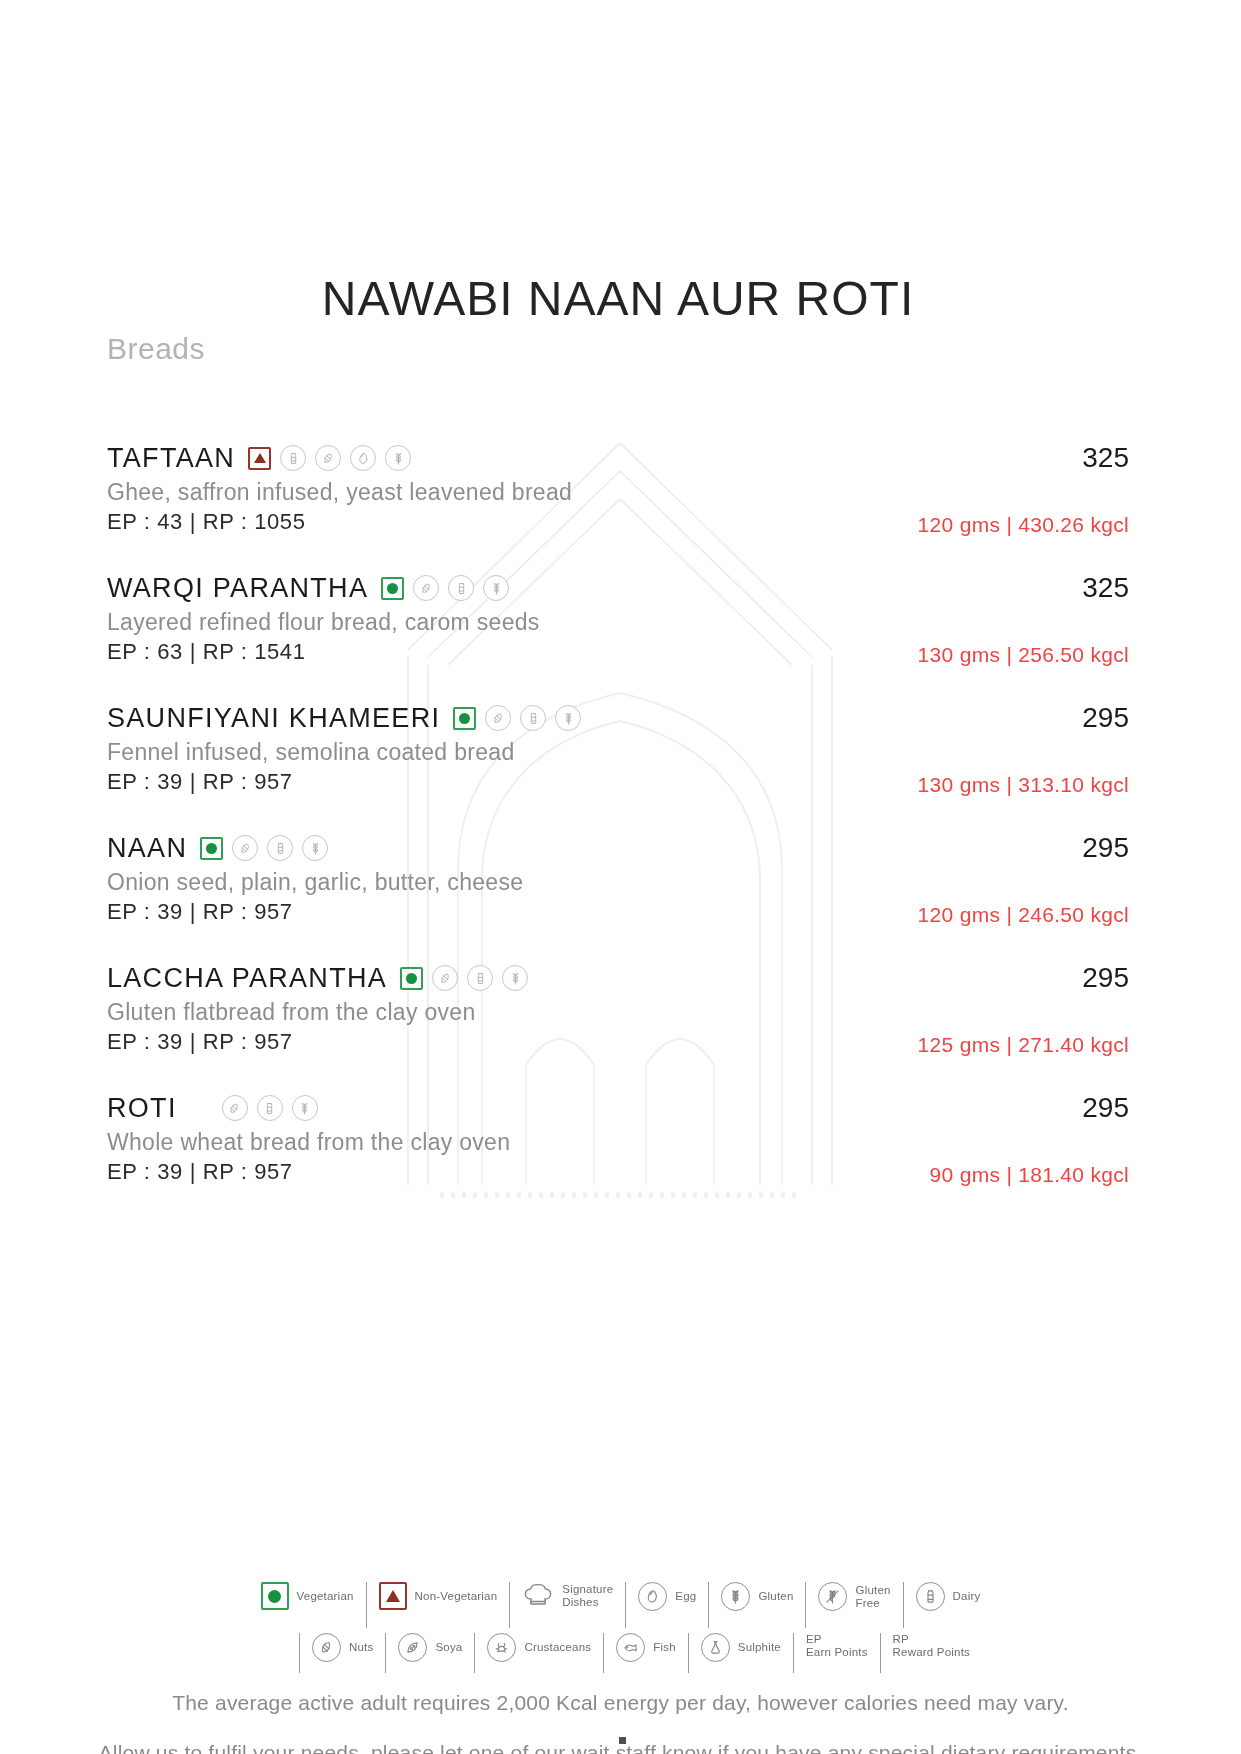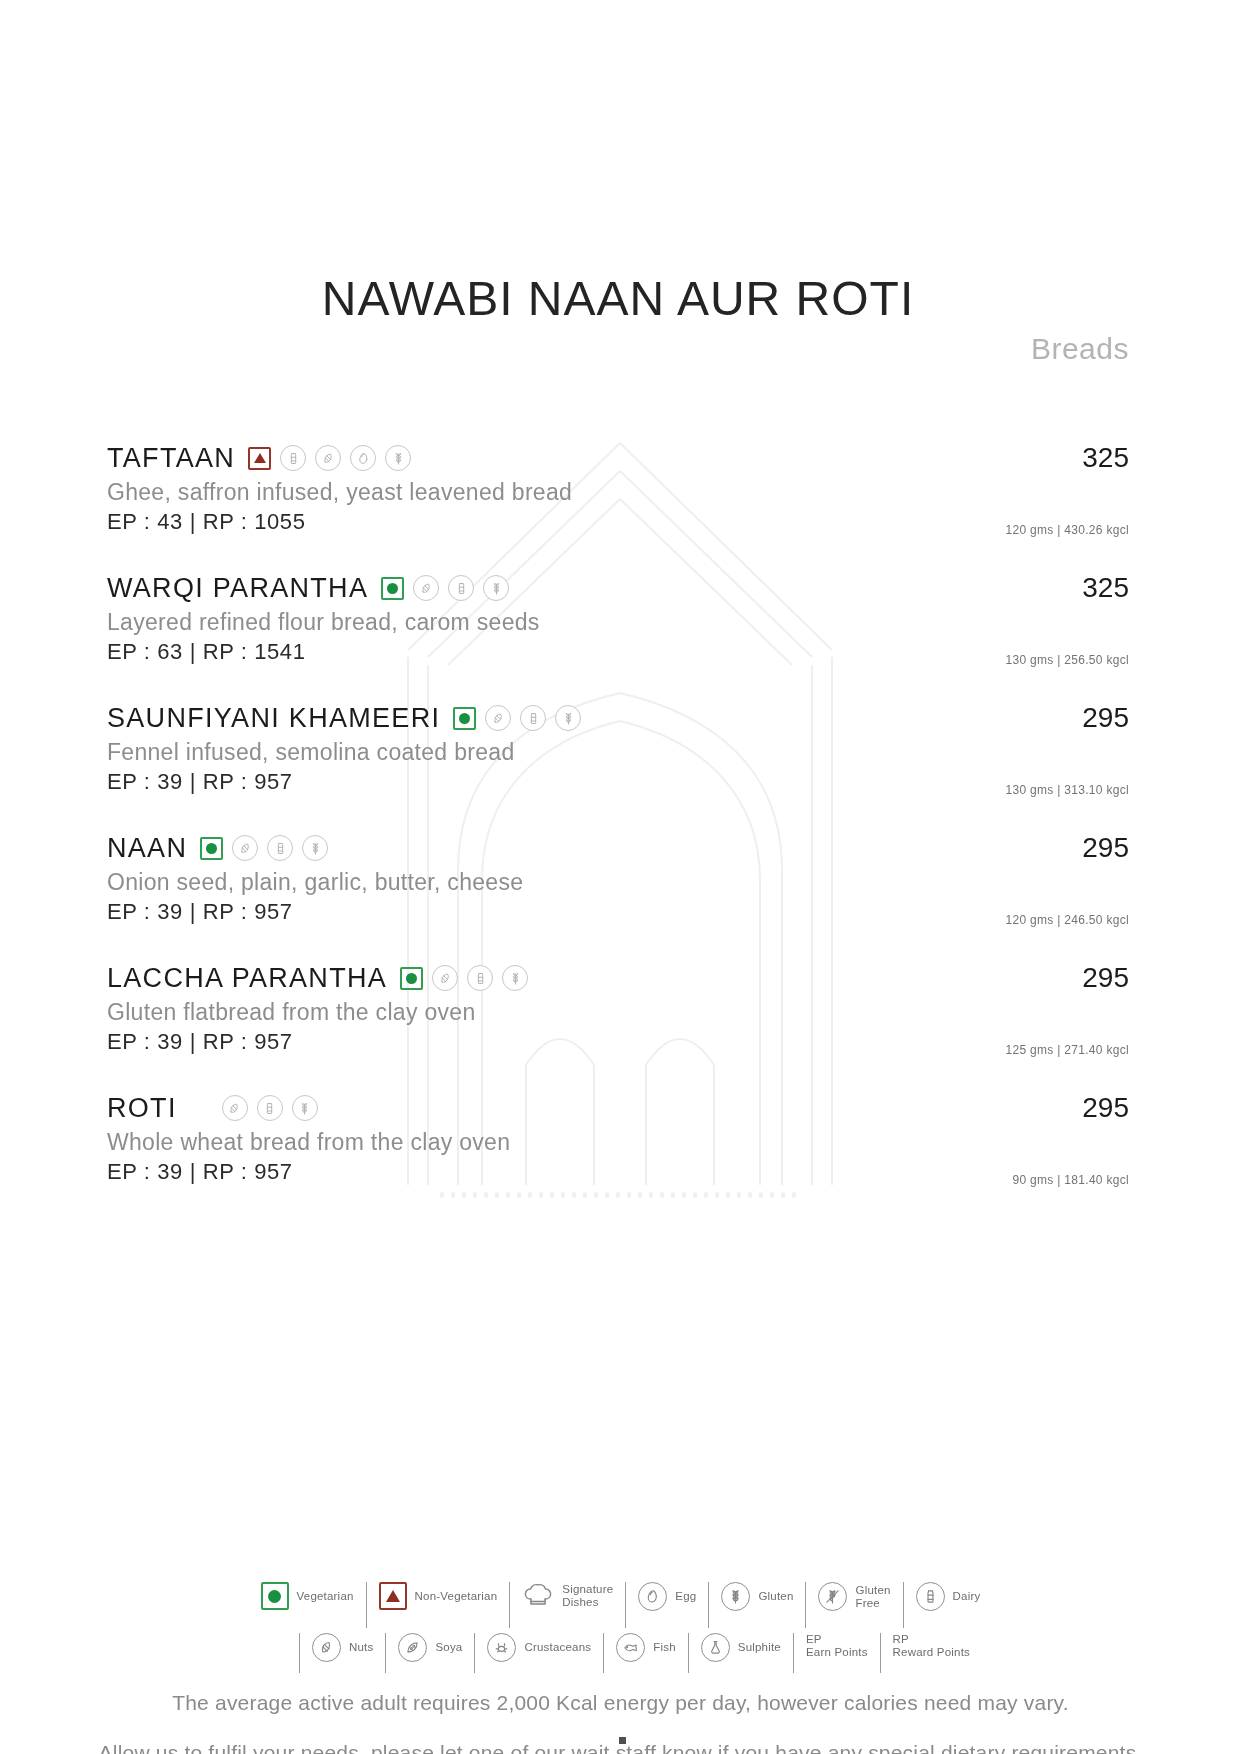--- a/index.html
+++ b/index.html
@@ -6,21 +6,21 @@
   .page {
     position:relative; width:1241px; height:1754px; overflow:hidden;
     background:#ffffff; font-family:"Liberation Sans", sans-serif;
     -webkit-font-smoothing:antialiased;
   }
   
   .watermark { position:absolute; left:330px; top:425px; z-index:0; }
   .content { position:absolute; left:107px; width:1022px; top:272px; z-index:1; }
 
   .title { text-align:center; font-size:48px; letter-spacing:1px; color:#242424; line-height:54px; }
-  .subtitle { text-align:right; font-size:30px; color:#b3b3b3; margin-top:6px; letter-spacing:0.5px; }
+  .subtitle { text-align:left; font-size:30px; color:#b3b3b3; margin-top:6px; letter-spacing:0.5px; }
 
   .items { margin-top:76px; }
   .menu-item { display:flex; justify-content:space-between; margin-bottom:35px; }
   .item-main { min-width:0; }
   .item-header { display:flex; align-items:center; }
   .item-name { font-size:27px; color:#1b1b1b; letter-spacing:1.3px; line-height:32px; white-space:nowrap; }
   .badges { display:flex; align-items:center; margin-left:13px; }
   .diet { width:19px; height:19px; border:2px solid; border-radius:2px;
           display:flex; align-items:center; justify-content:center; flex:0 0 auto; }
   .diet.veg { border-color:#2f9e50; }
@@ -32,21 +32,21 @@
   .circ { width:24px; height:24px; border:1.5px solid #c7c7c7; border-radius:50%;
           display:flex; align-items:center; justify-content:center; color:#b4b4b4;
           margin-left:9px; flex:0 0 auto; background:#fff; }
   .circ svg { width:15px; height:15px; display:block; }
   .item-desc-line { font-size:23px; color:#8d8d8d; line-height:29px; letter-spacing:0.3px; }
   .item-desc-wrap { margin-top:4px; }
   .item-points { font-size:22px; color:#2b2b2b; line-height:30px; letter-spacing:0.6px; }
   .item-side { display:flex; flex-direction:column; justify-content:space-between;
                align-items:flex-end; flex:0 0 auto; padding-left:20px; }
   .item-price { font-size:28px; color:#1b1b1b; line-height:32px; }
-  .item-nutrition { font-size:12px; color:#737373; letter-spacing:0.3px; white-space:nowrap; }
+  .item-nutrition { font-size:21px; color:#ef4444; letter-spacing:0.3px; white-space:nowrap; }
 
   
   .footer { position:absolute; top:1582px; left:0; width:100%; z-index:1; }
   .legend-row { display:flex; justify-content:center; align-items:flex-start; }
   .legend-row.second { margin-top:5px;margin-left:40px; }
   .legend-item { display:flex; align-items:center; padding:0 12px; }
   .legend-item .icon-slot { margin-right:8px; display:flex; align-items:center; }
   .legend-label { font-size:11.5px; color:#6d6d6d; line-height:13px; text-align:left; letter-spacing:0.2px; }
   .legend-div { width:1px; height:46px; background:#9a9a9a; flex:0 0 auto; }
   .legend-row.second .legend-div { height:40px; }

